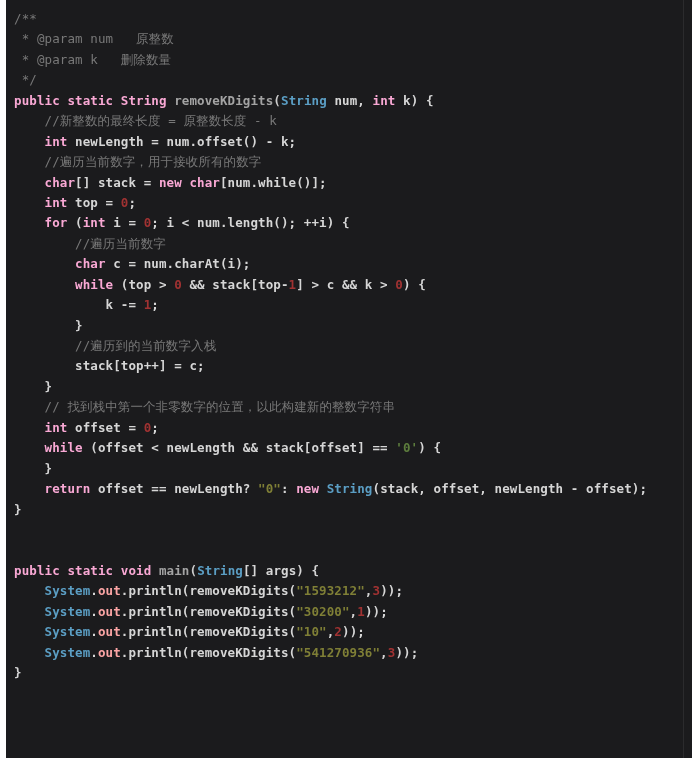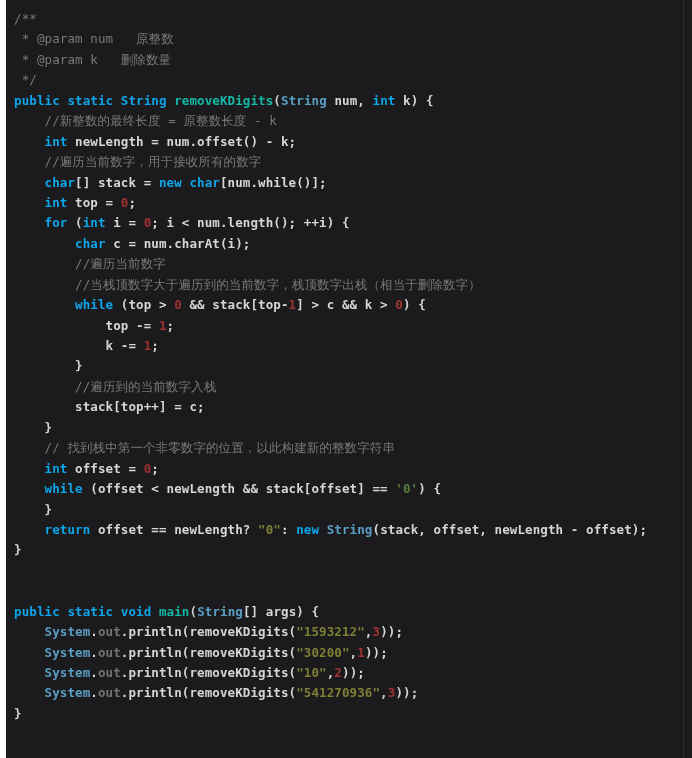--- a/index.html
+++ b/index.html
@@ -58,28 +58,28 @@
     line-height: 20.45px;
     font-size: 12.5px;
     font-weight: bold;
     white-space: pre;
     padding-left: 8px;
     color: #d4d4d4;
     letter-spacing: 0.1px;
   }
 
   
-  .tok-kw      { color: #0ea5e9; }  
+  .tok-kw      { color: #f9a8d4; }  
   .tok-com     { color: #787878; font-weight: normal; }
   .tok-type    { color: #5b9ec4; }  
-  .tok-fn      { color: #14b8a6; }  
+  .tok-fn      { color: #a3a3a3; }  
   .tok-str     { color: #7f7f36; }  
   .tok-chr     { color: #5d7d3d; }  
   .tok-num     { color: #a03232; }  
-  .tok-field   { color: #737373; }  
+  .tok-field   { color: #fca5a5; }  
   .tok-plain   { color: #d6d6d6; }
   .tok-punc    { color: #cccccc; }
 </style>
 </head>
 <body>
 
 <div id="code-window">
 
   <div id="left-gutter"></div>
 
@@ -88,25 +88,23 @@
       <div class="code-line"><span class="tok-com"> * @param num   原整数</span></div>
       <div class="code-line"><span class="tok-com"> * @param k   删除数量</span></div>
       <div class="code-line"><span class="tok-com"> */</span></div>
       <div class="code-line"><span class="tok-kw">public</span><span class="tok-plain"> </span><span class="tok-kw">static</span><span class="tok-plain"> </span><span class="tok-kw">String</span><span class="tok-plain"> </span><span class="tok-fn">removeKDigits</span><span class="tok-punc">(</span><span class="tok-type">String</span><span class="tok-plain"> num, </span><span class="tok-kw">int</span><span class="tok-plain"> k) {</span></div>
       <div class="code-line"><span class="tok-com">    //新整数的最终长度 = 原整数长度 - k</span></div>
       <div class="code-line"><span class="tok-plain">    </span><span class="tok-kw">int</span><span class="tok-plain"> newLength = num.offset() - k;</span></div>
       <div class="code-line"><span class="tok-com">    //遍历当前数字，用于接收所有的数字</span></div>
       <div class="code-line"><span class="tok-plain">    </span><span class="tok-kw">char</span><span class="tok-plain">[] stack = </span><span class="tok-kw">new</span><span class="tok-plain"> </span><span class="tok-kw">char</span><span class="tok-plain">[num.while()];</span></div>
       <div class="code-line"><span class="tok-plain">    </span><span class="tok-kw">int</span><span class="tok-plain"> top = </span><span class="tok-num">0</span><span class="tok-plain">;</span></div>
       <div class="code-line"><span class="tok-plain">    </span><span class="tok-kw">for</span><span class="tok-plain"> (</span><span class="tok-kw">int</span><span class="tok-plain"> i = </span><span class="tok-num">0</span><span class="tok-plain">; i &lt; num.length(); ++i) {</span></div>
+      <div class="code-line"><span class="tok-com">        //遍历当前数字</span></div>
       <div class="code-line"><span class="tok-plain">        </span><span class="tok-kw">char</span><span class="tok-plain"> c = num.charAt(i);</span></div>
-      <div class="code-line"><span class="tok-com">        //遍历当前数字</span></div>
-      <div class="code-line"><span class="tok-com">        //当栈顶数字大于遍历到的当前数字，栈顶数字出栈（相当于删除数字）</span></div>
       <div class="code-line"><span class="tok-plain">        </span><span class="tok-kw">while</span><span class="tok-plain"> (top &gt; </span><span class="tok-num">0</span><span class="tok-plain"> &amp;&amp; stack[top-</span><span class="tok-num">1</span><span class="tok-plain">] &gt; c &amp;&amp; k &gt; </span><span class="tok-num">0</span><span class="tok-plain">) {</span></div>
-      <div class="code-line"><span class="tok-plain">            top -= </span><span class="tok-num">1</span><span class="tok-plain">;</span></div>
       <div class="code-line"><span class="tok-plain">            k -= </span><span class="tok-num">1</span><span class="tok-plain">;</span></div>
       <div class="code-line"><span class="tok-plain">        }</span></div>
       <div class="code-line"><span class="tok-com">        //遍历到的当前数字入栈</span></div>
       <div class="code-line"><span class="tok-plain">        stack[top++] = c;</span></div>
       <div class="code-line"><span class="tok-plain">    }</span></div>
       <div class="code-line"><span class="tok-com">    // 找到栈中第一个非零数字的位置，以此构建新的整数字符串</span></div>
       <div class="code-line"><span class="tok-plain">    </span><span class="tok-kw">int</span><span class="tok-plain"> offset = </span><span class="tok-num">0</span><span class="tok-plain">;</span></div>
       <div class="code-line"><span class="tok-plain">    </span><span class="tok-kw">while</span><span class="tok-plain"> (offset &lt; newLength &amp;&amp; stack[offset] == </span><span class="tok-chr">'0'</span><span class="tok-plain">) {</span></div>
       <div class="code-line"><span class="tok-plain">    }</span></div>
       <div class="code-line"><span class="tok-plain">    </span><span class="tok-kw">return</span><span class="tok-plain"> offset == newLength? </span><span class="tok-str">"0"</span><span class="tok-plain">: </span><span class="tok-kw">new</span><span class="tok-plain"> </span><span class="tok-type">String</span><span class="tok-plain">(stack, offset, newLength - offset);</span></div>

